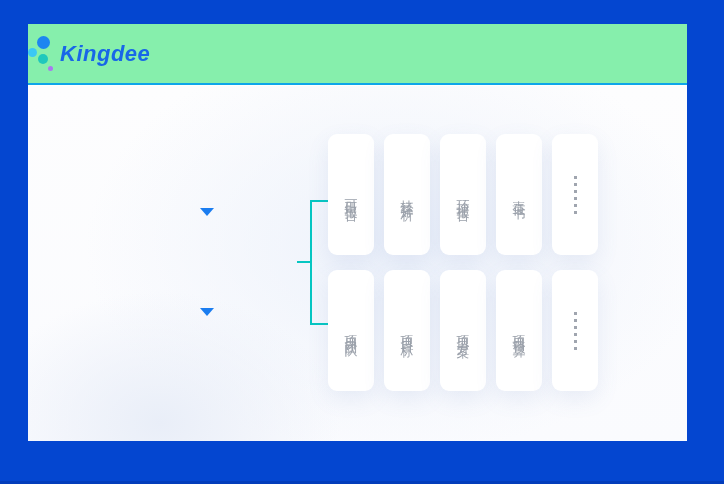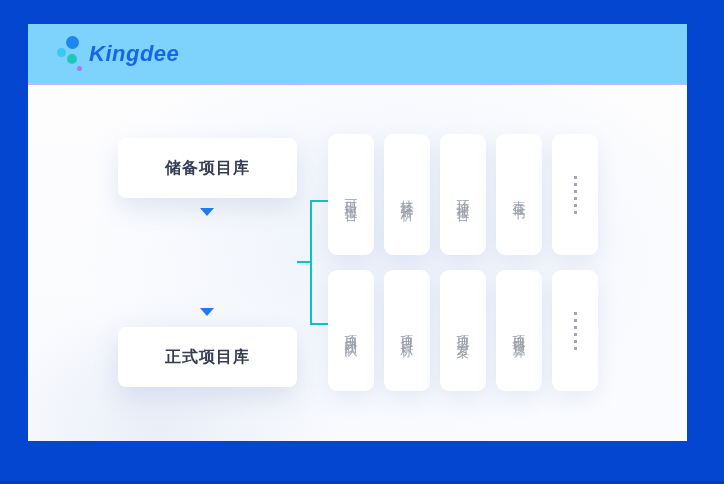--- a/index.html
+++ b/index.html
@@ -22,25 +22,24 @@
   .panel {
     position: absolute; left: 28px; top: 24px;
     width: 659px; height: 417px;
     background: #ffffff;
   }
 
   
   .header {
     position: absolute; left: 0; top: 0;
     width: 100%; height: 61px;
-    border-bottom: 2px solid #c4b5fd;
+    border-bottom: 2px solid #0ea5e9;
     display: flex; align-items: center;
     box-sizing: border-box;
-    padding-left: 29px;
-    background: #7dd3fc;
+    background: #86efac;
   }
   .logo { display: flex; align-items: center; }
   .logo-mark { position: relative; width: 26px; height: 36px; }
   .logo-mark .dot { position: absolute; border-radius: 50%; }
   .dot-blue   { width: 13px; height: 13px; left: 9px;  top: 0;    background: #1d86f0; }
   .dot-cyan   { width: 9px;  height: 9px;  left: 0;    top: 12px; background: #3bc8f5; }
   .dot-teal   { width: 10px; height: 10px; left: 10px; top: 18px; background: #1fc8bc; }
   .dot-purple { width: 5px;  height: 5px;  left: 20px; top: 30px; background: #a97af0; }
   .wordmark {
     margin-left: 6px;
@@ -123,28 +122,22 @@
           <span class="dot dot-cyan"></span>
           <span class="dot dot-teal"></span>
           <span class="dot dot-purple"></span>
         </div>
         <span class="wordmark">Kingdee</span>
       </div>
     </div>
 
     <div class="content"></div>
 
-    <div class="step step-1">
-      <span>储备项目库</span>
-    </div>
     <div class="arrow-down arrow-1"></div>
     <div class="arrow-down arrow-2"></div>
-    <div class="step step-3">
-      <span>正式项目库</span>
-    </div>
 
     <div class="conn conn-mid"></div>
     <div class="conn conn-vert"></div>
     <div class="conn conn-top"></div>
     <div class="conn conn-bottom"></div>
 
     <div class="card-row row-1">
       <div class="card">
         <span class="vtext">可研报告</span>
       </div>

